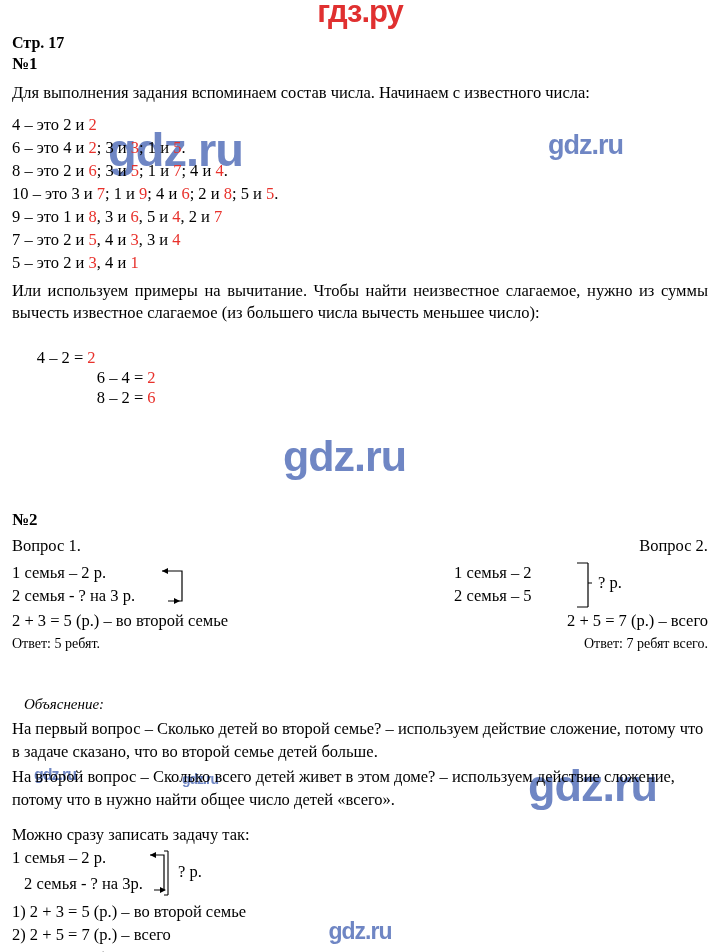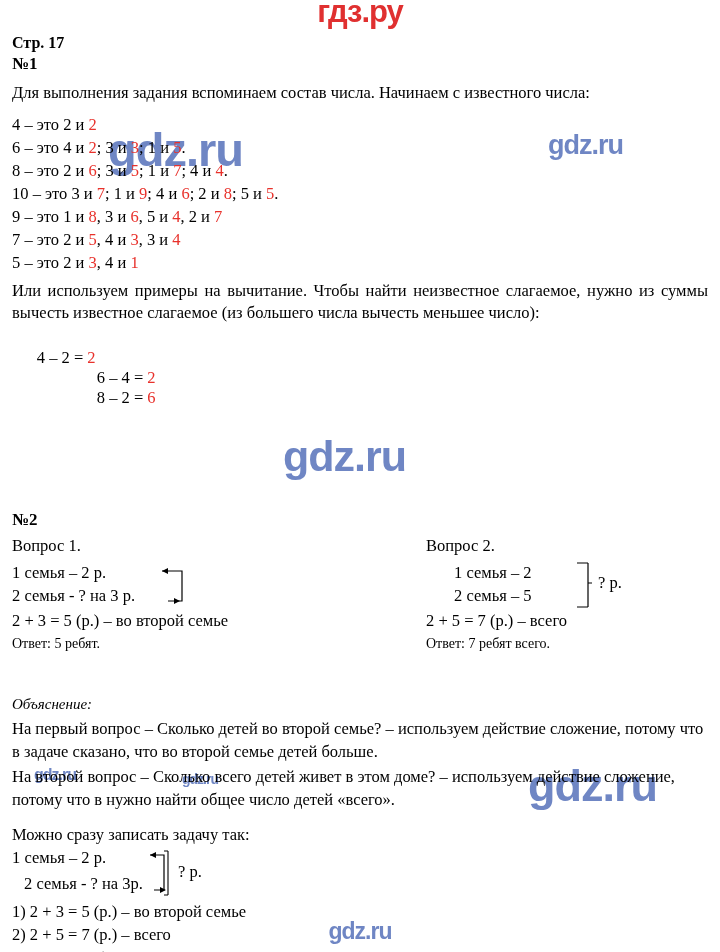--- a/index.html
+++ b/index.html
@@ -103,20 +103,21 @@
     position: absolute;
     left: 0;
     top: 0;
     width: 400px;
   }
   .col-right {
     position: absolute;
     left: 414px;
     top: 0;
     width: 282px;
+    text-align: right;
   }
   .qtitle {
     font-size: 16.5px;
     margin-bottom: 5px;
   }
   .sch {
     position: relative;
     font-size: 16.5px;
     line-height: 1.45;
     height: 50px;
@@ -155,21 +156,21 @@
   .qmark-r {
     position: absolute;
     left: 172px;
     top: 10px;
     font-size: 16.5px;
     white-space: nowrap;
   }
   .expl-label {
     font-style: italic;
     font-size: 15px;
-    margin: 10px 0 5px 0;
+    margin: 10px 0 5px 12px;
   }
   .expl {
     font-size: 16.5px;
     line-height: 1.36;
     margin: 0 0 3px 0;
   }
   .it { }
   .lower {
     margin-top: 14px;
   }

